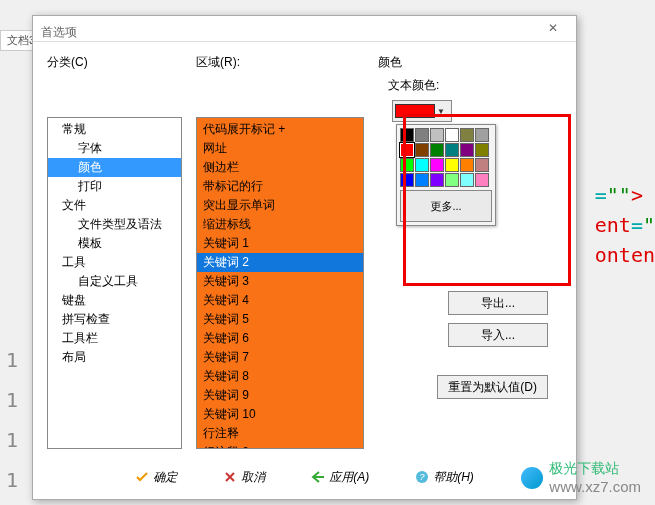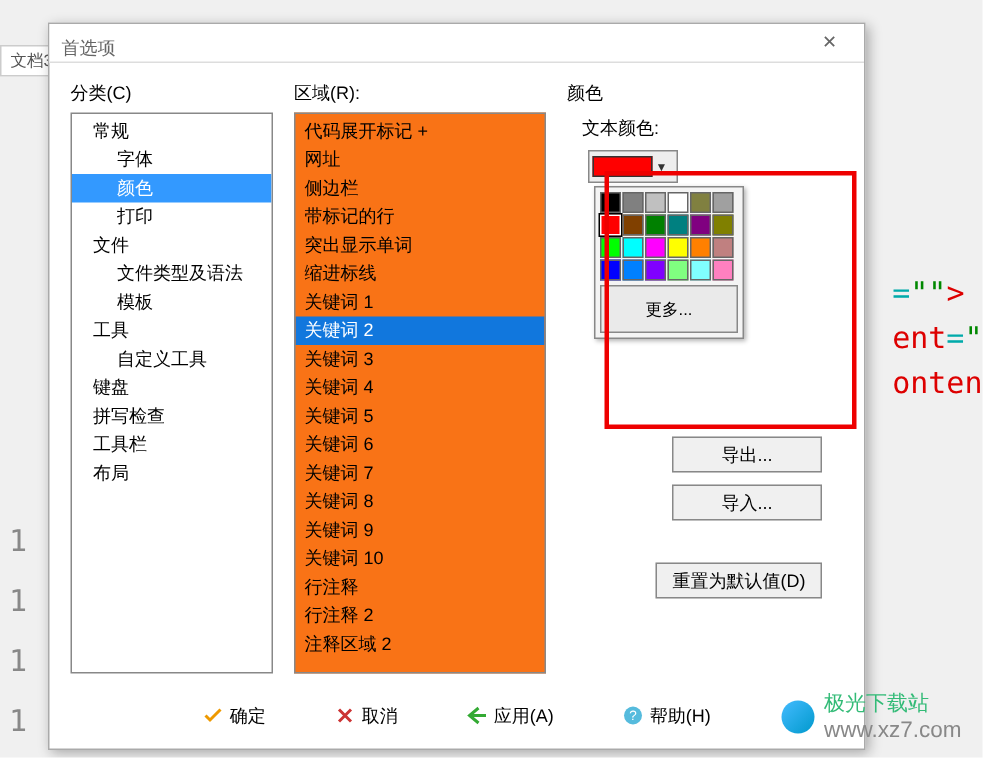--- a/index.html
+++ b/index.html
@@ -7,21 +7,21 @@
 .bg-code { position: absolute; right: 0; top: 180px; font-family: monospace; font-size: 20px; line-height: 1.5; color: #999; }
 .bg-code .eq { color: #0aa; }
 .bg-code .red { color: #d00; }
 .bg-code .green { color: #080; }
 .line-nums { position: absolute; left: 6px; top: 340px; font-family: monospace; font-size: 20px; color: #888; line-height: 2; }
 .dialog { position: absolute; left: 32px; top: 15px; width: 545px; height: 485px; background: #fff; border: 1px solid #aaa; box-shadow: 2px 2px 8px rgba(0,0,0,0.3); }
 .titlebar { height: 26px; background: #fff; border-bottom: 1px solid #ddd; display: flex; align-items: flex-end; padding: 0 8px; justify-content: space-between; }
 .titlebar .title { color: #666; }
 .titlebar .close { width: 30px; height: 20px; text-align: center; cursor: pointer; color: #666; }
 .body { padding: 12px 14px 50px 14px; display: flex; gap: 14px; height: calc(100% - 26px); position: relative; }
-.col { display: flex; flex-direction: column; }
+.col { display: flex; flex-direction: column; gap: 42px; }
 .col-label { margin-bottom: 4px; }
 .tree { width: 135px; height: 405px; border: 1px solid #888; background: #fff; overflow: auto; padding: 2px 0; }
 .tree-item { padding: 1px 0 1px 14px; cursor: pointer; white-space: nowrap; }
 .tree-item.l2 { padding-left: 30px; }
 .tree-item.sel { background: #3399ff; color: #fff; }
 .listbox { width: 168px; height: 405px; border: 1px solid #888; background: #f97316; overflow: auto; padding: 2px 0; }
 .list-item { padding: 1px 6px; cursor: pointer; white-space: nowrap; }
 .list-item.sel { background: #1177dd; color: #fff; }
 .right { flex: 1; position: relative; }
 .section-label { margin-bottom: 6px; }
@@ -31,21 +31,21 @@
 .color-arrow { width: 12px; text-align: center; font-size: 8px; color: #333; }
 .palette { position: absolute; left: 18px; top: 70px; width: 100px; background: #f4f4f4; border: 1px solid #888; padding: 3px; box-shadow: 1px 1px 3px rgba(0,0,0,0.3); }
 .palette-grid { display: grid; grid-template-columns: repeat(6, 14px); grid-auto-rows: 14px; gap: 1px; }
 .pc { border: 1px solid #666; cursor: pointer; }
 .pc.sel { outline: 1px solid #000; border: 1px solid #fff; }
 .more-btn { margin-top: 3px; width: 100%; height: 32px; border: 1px solid #888; background: #eaeaea; font-size: 11px; cursor: pointer; }
 .redbox { position: absolute; left: 370px; top: 98px; width: 168px; height: 172px; border: 3px solid #e00; pointer-events: none; }
 .btns { position: absolute; right: 14px; bottom: 50px; display: flex; flex-direction: column; gap: 8px; align-items: flex-end; }
 .btn { min-width: 100px; height: 24px; border: 1px solid #888; background: #f0f0f0; cursor: pointer; font-size: 12px; padding: 0 10px; }
 .btn.reset { margin-top: 20px; text-align: center; }
-.footer { position: absolute; bottom: 10px; left: 0; right: 0; display: flex; justify-content: center; gap: 34px; }
+.footer { position: absolute; bottom: 10px; left: 0; right: 0; display: flex; justify-content: center; gap: 34px; font-style: italic; }
 .fbtn { display: flex; align-items: center; gap: 4px; cursor: pointer; height: 24px; padding: 0 6px; }
 .fbtn .ico { width: 14px; height: 14px; display: inline-block; }
 .watermark { position: absolute; right: 14px; bottom: 10px; display: flex; align-items: center; gap: 6px; font-size: 14px; color: #3b7; }
 .wm-circle { width: 22px; height: 22px; border-radius: 50%; background: linear-gradient(135deg,#4bf,#09c); position: relative; }
 .tab-doc { position: absolute; left: 0; top: 30px; background: #fff; padding: 2px 6px; font-size: 11px; border: 1px solid #ccc; color: #555; }
 svg { display: block; }
 </style>
 </head>
 <body>
 

